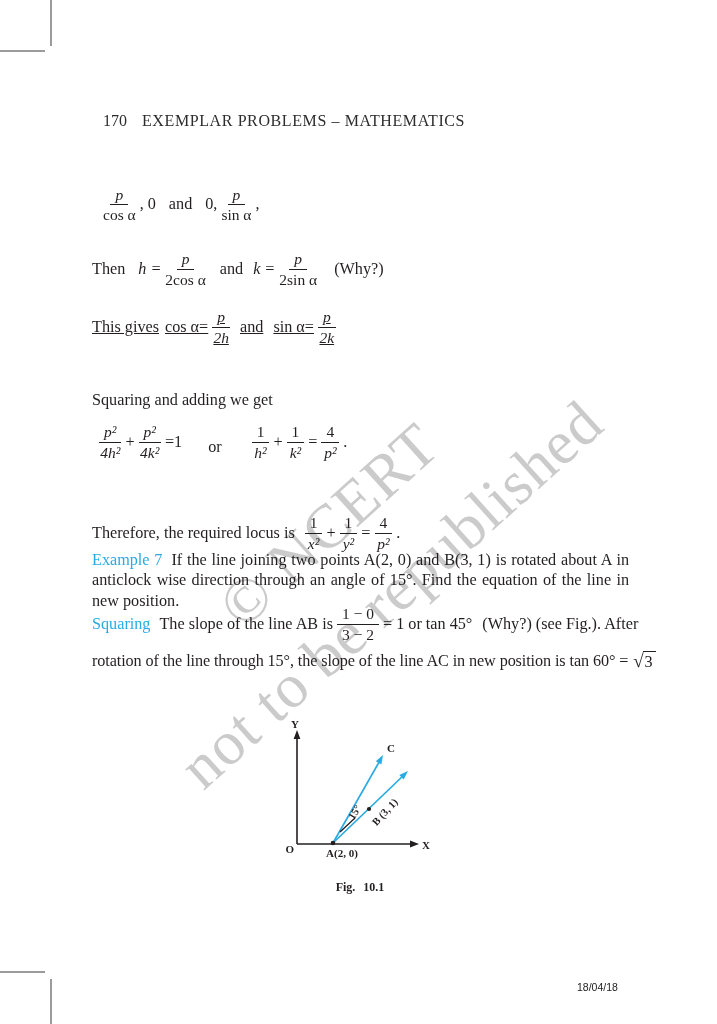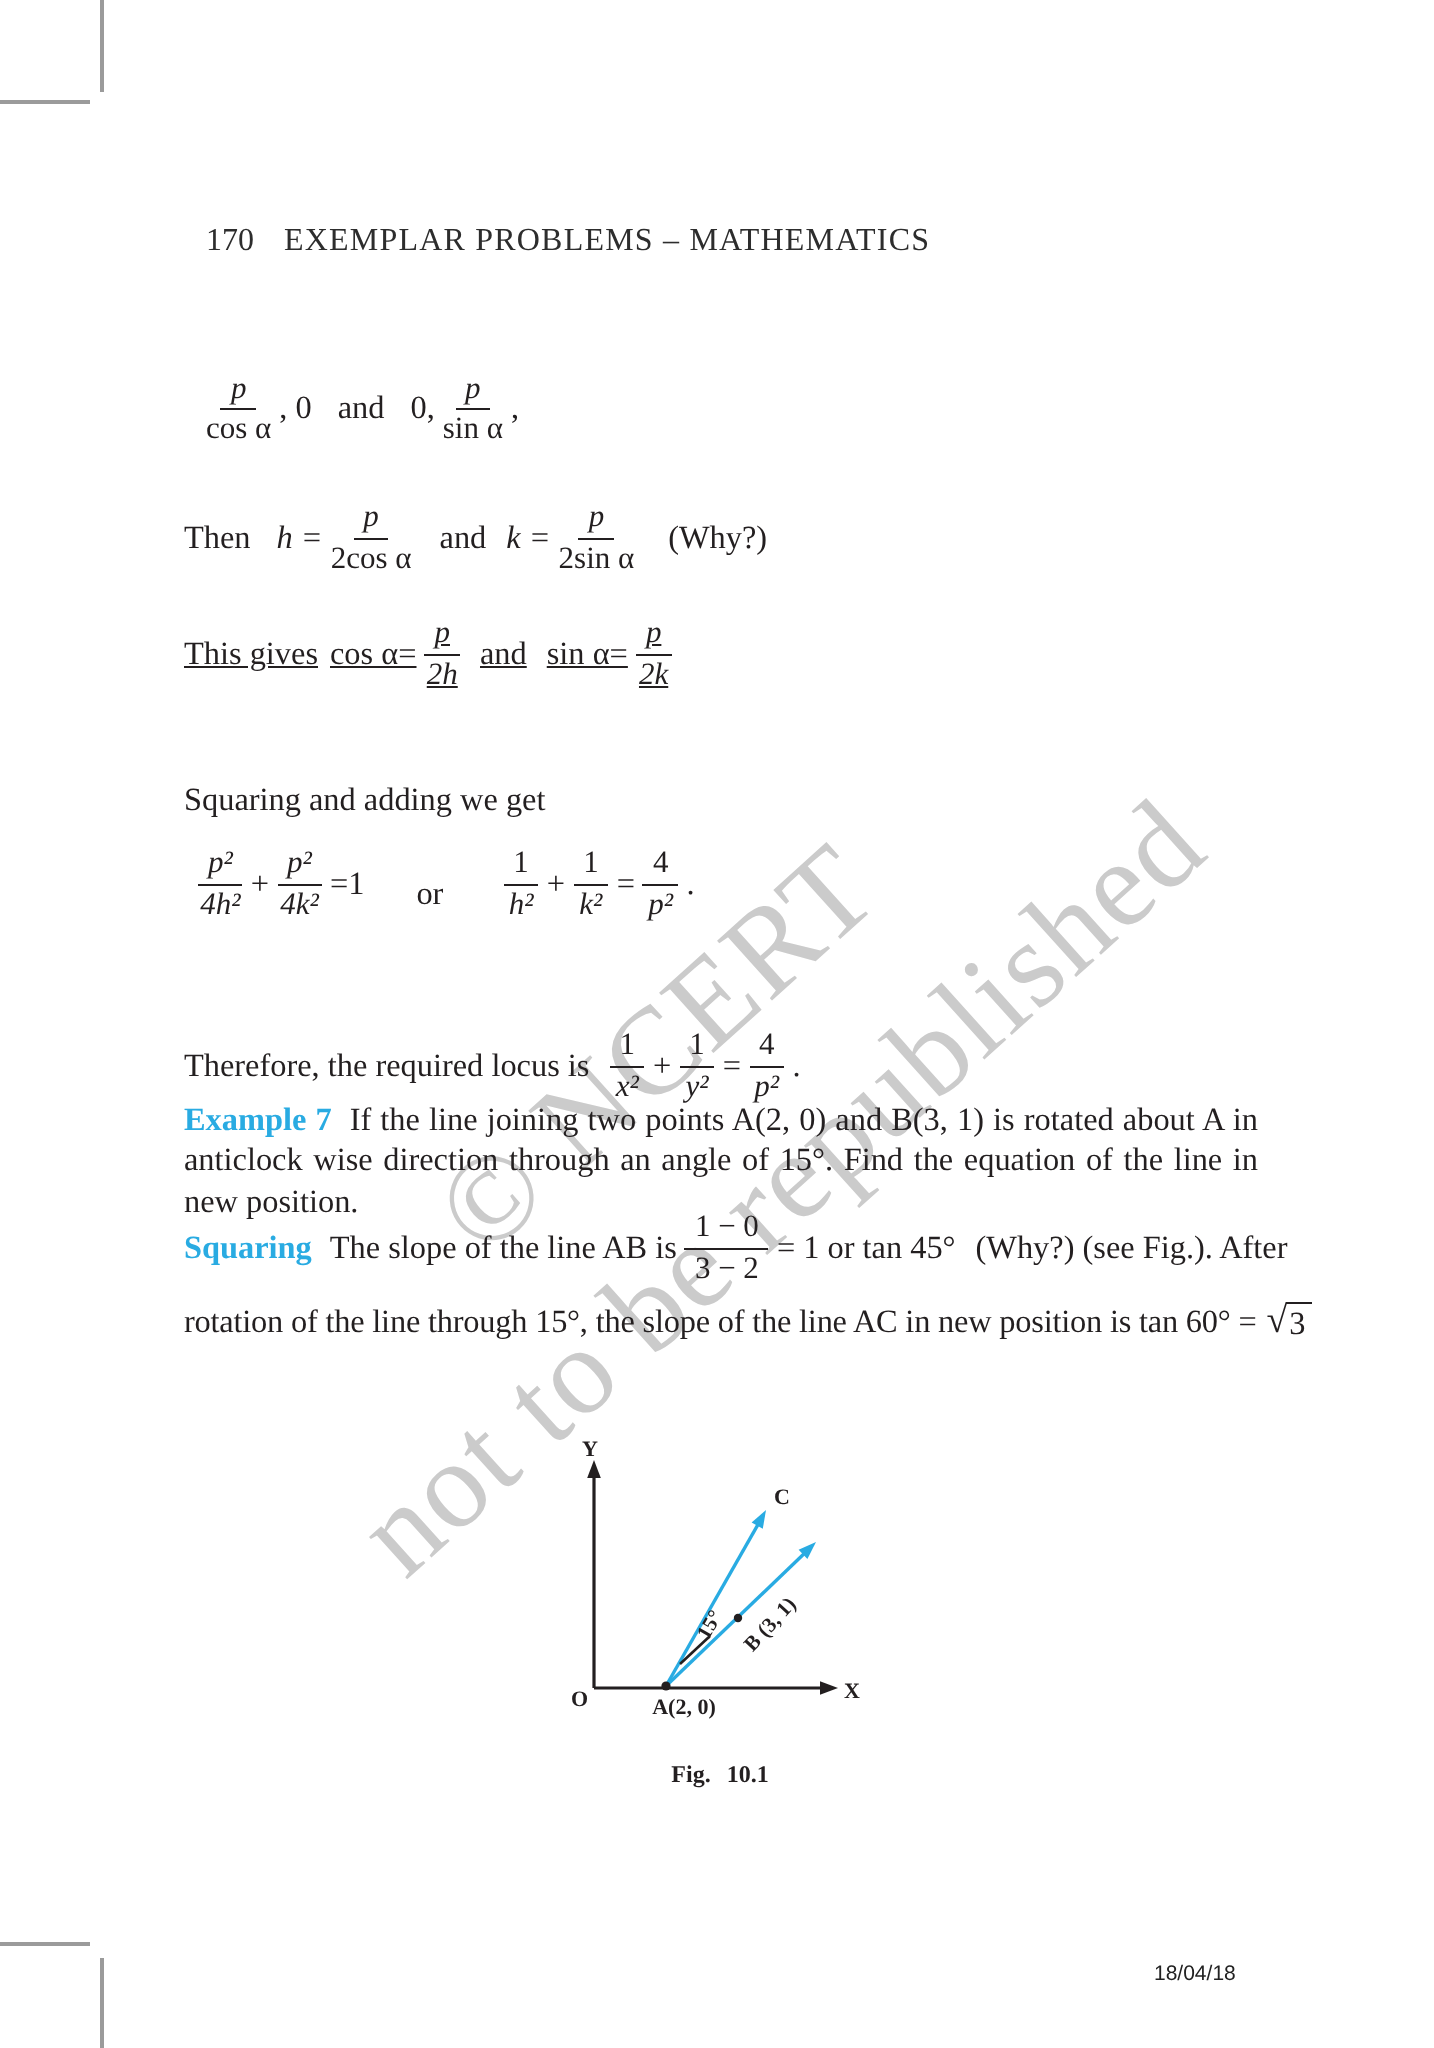--- a/index.html
+++ b/index.html
@@ -15,21 +15,21 @@
   .content{position:absolute;left:0;top:0;width:100%;height:100%;z-index:1;}
   
   .header{position:absolute;left:103px;top:112px;font-size:16px;letter-spacing:.6px;color:#2d2d2d;}
   .header .pgnum{margin-right:15px;letter-spacing:0;}
   
   .para{position:absolute;left:92px;width:537px;font-size:16.2px;line-height:20.3px;
         text-align:justify;}
   .para.last-justify{text-align-last:justify;word-spacing:2px;}
   .indent{text-indent:22px;}
   .it{font-style:italic;}
-  .lead{color:#29abe2;font-weight:bold;margin-right:9px;}
+  .lead{color:#29abe2;font-weight:normal;margin-right:9px;}
   
   .row{position:absolute;display:flex;align-items:center;font-size:16.2px;}
   .frac{display:inline-flex;flex-direction:column;align-items:center;
         font-size:15.5px;line-height:1.12;margin:0 4px;}
   .frac .fnum{padding:0 5px 1px;border-bottom:1.4px solid #231f20;}
   .frac .fden{padding-top:1px;}
   .ml6{margin-left:6px;} .ml10{margin-left:10px;} .ml13{margin-left:13px;}
   .ml26{margin-left:26px;} .mr26{margin-right:26px;margin-top:11px;} .mr10{margin-right:10px;}
   .sqrt{display:inline-flex;align-items:flex-start;margin-left:5px;}
   .sqrt .sgn{font-size:19px;line-height:1;margin-right:-1px;}

